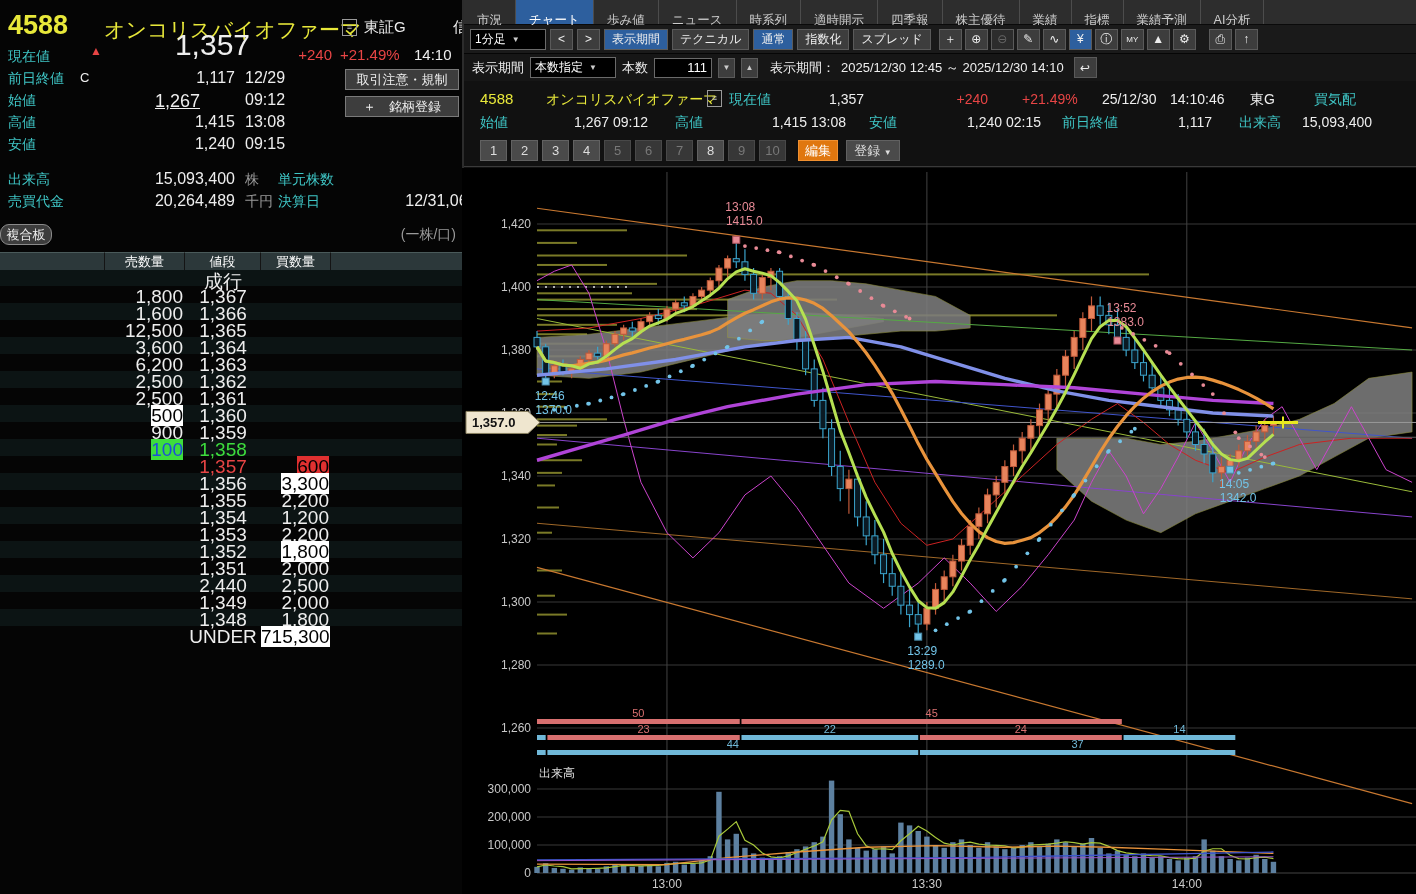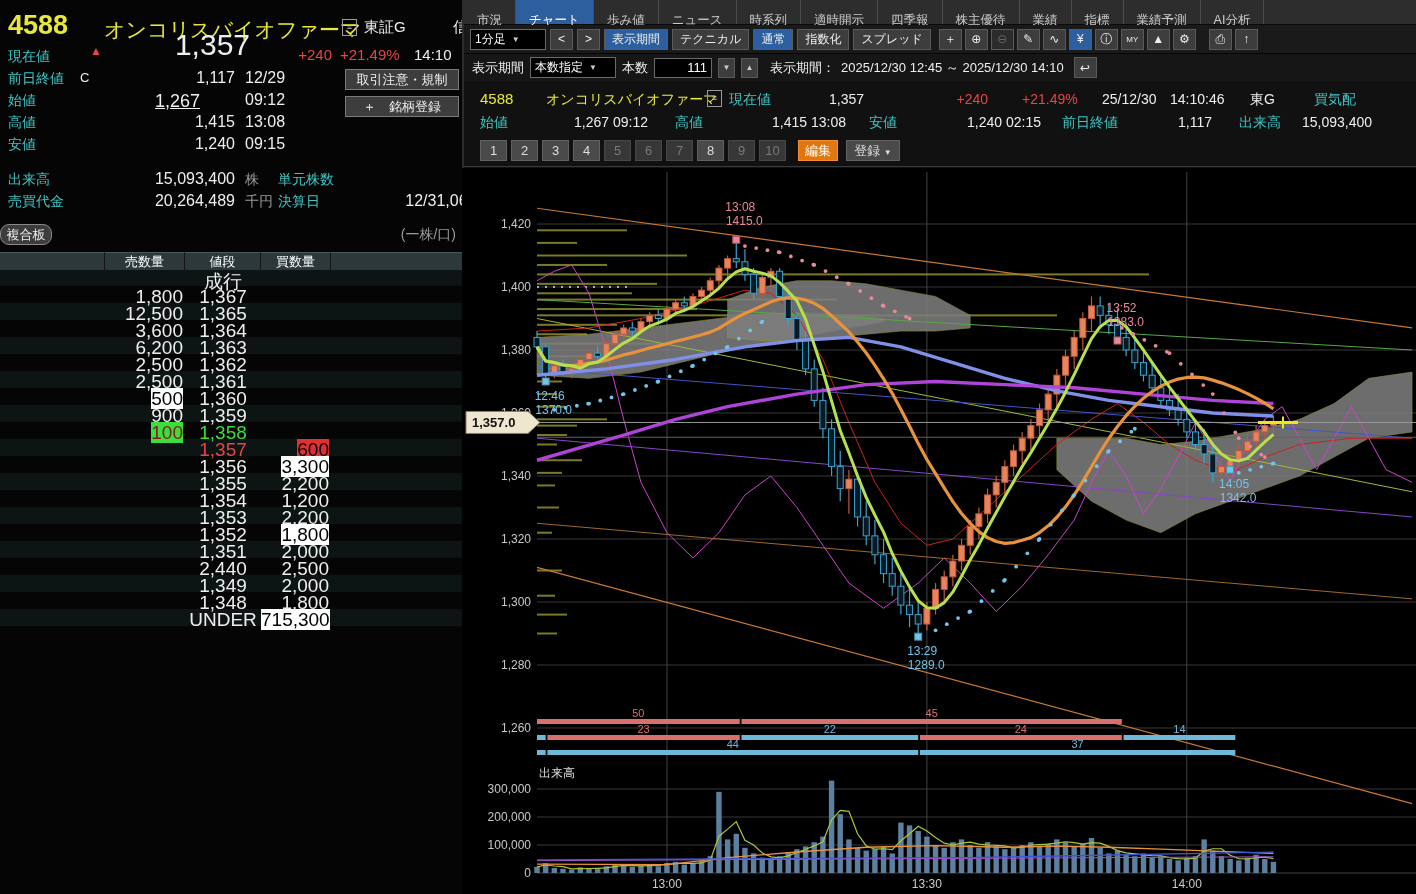--- a/index.html
+++ b/index.html
@@ -21,21 +21,21 @@
   #board{position:absolute;left:0;top:252px;width:462px;}
   .b-head{display:grid;grid-template-columns:105px 80px 76px 70px auto;height:17px;}
   .b-head div{background:#2c383a;color:#fff;font-size:13px;text-align:center;line-height:17px;
     border-right:1px solid #141414;border-top:1px solid #4a5a5a;}
   .b-row{display:grid;grid-template-columns:105px 80px 76px 70px auto;height:17px;font-size:19px;color:#eee;}
   .b-row:nth-child(odd){background:#0c1414;}
   .b-row .s{text-align:right;padding-right:2px;}
   .b-row .p{text-align:center;}
   .b-row .b{text-align:right;padding-right:2px;}
   .hlw{background:#fff;color:#000;}
-  .hlg{background:#3ddd3d;color:#7f1d1d;}
+  .hlg{background:#3ddd3d;color:#1d4ed8;}
   .hlr{background:#e03030;color:#000;}
   .pgreen{color:#3ddd3d;}
   .pred{color:#e84545;}
   
   #chart-panel{position:absolute;left:462px;top:0;width:954px;height:894px;background:#111;border-left:2px solid #2c2c2c;}
   #tabbar{position:absolute;left:0;top:0;width:954px;height:24px;background:#2d2d2d;display:flex;border-bottom:1px solid #0a0a0a;}
   .tab{padding:8px 13px;line-height:24px;font-size:12.5px;color:#ccc;border-right:1px solid #4c4c4c;white-space:nowrap;}
   .tab.active{background:#2d5f9e;color:#fff;}
   #toolbar{position:absolute;left:0;top:25px;width:954px;height:28px;background:#1a1a1a;display:flex;align-items:center;gap:4px;padding-left:6px;box-sizing:border-box;}
   .dd{height:19px;background:#000;border:1px solid #6a6a6a;color:#fff;font-size:12px;display:flex;align-items:center;padding:0 4px;gap:6px;}
@@ -129,20 +129,27 @@
             <div></div>
             <div class="s"><span class=""></span></div>
             <div class="p ">成行</div>
             <div class="b"><span class=""></span></div>
             <div></div>
           </div>
           <div class="b-row">
             <div></div>
             <div class="s"><span class="">1,800</span></div>
             <div class="p ">1,367</div>
+            <div class="b"><span class=""></span></div>
+            <div></div>
+          </div>
+          <div class="b-row">
+            <div></div>
+            <div class="s"><span class="">1,600</span></div>
+            <div class="p ">1,366</div>
             <div class="b"><span class=""></span></div>
             <div></div>
           </div>
           <div class="b-row">
             <div></div>
             <div class="s"><span class="">12,500</span></div>
             <div class="p ">1,365</div>
             <div class="b"><span class=""></span></div>
             <div></div>
           </div>

